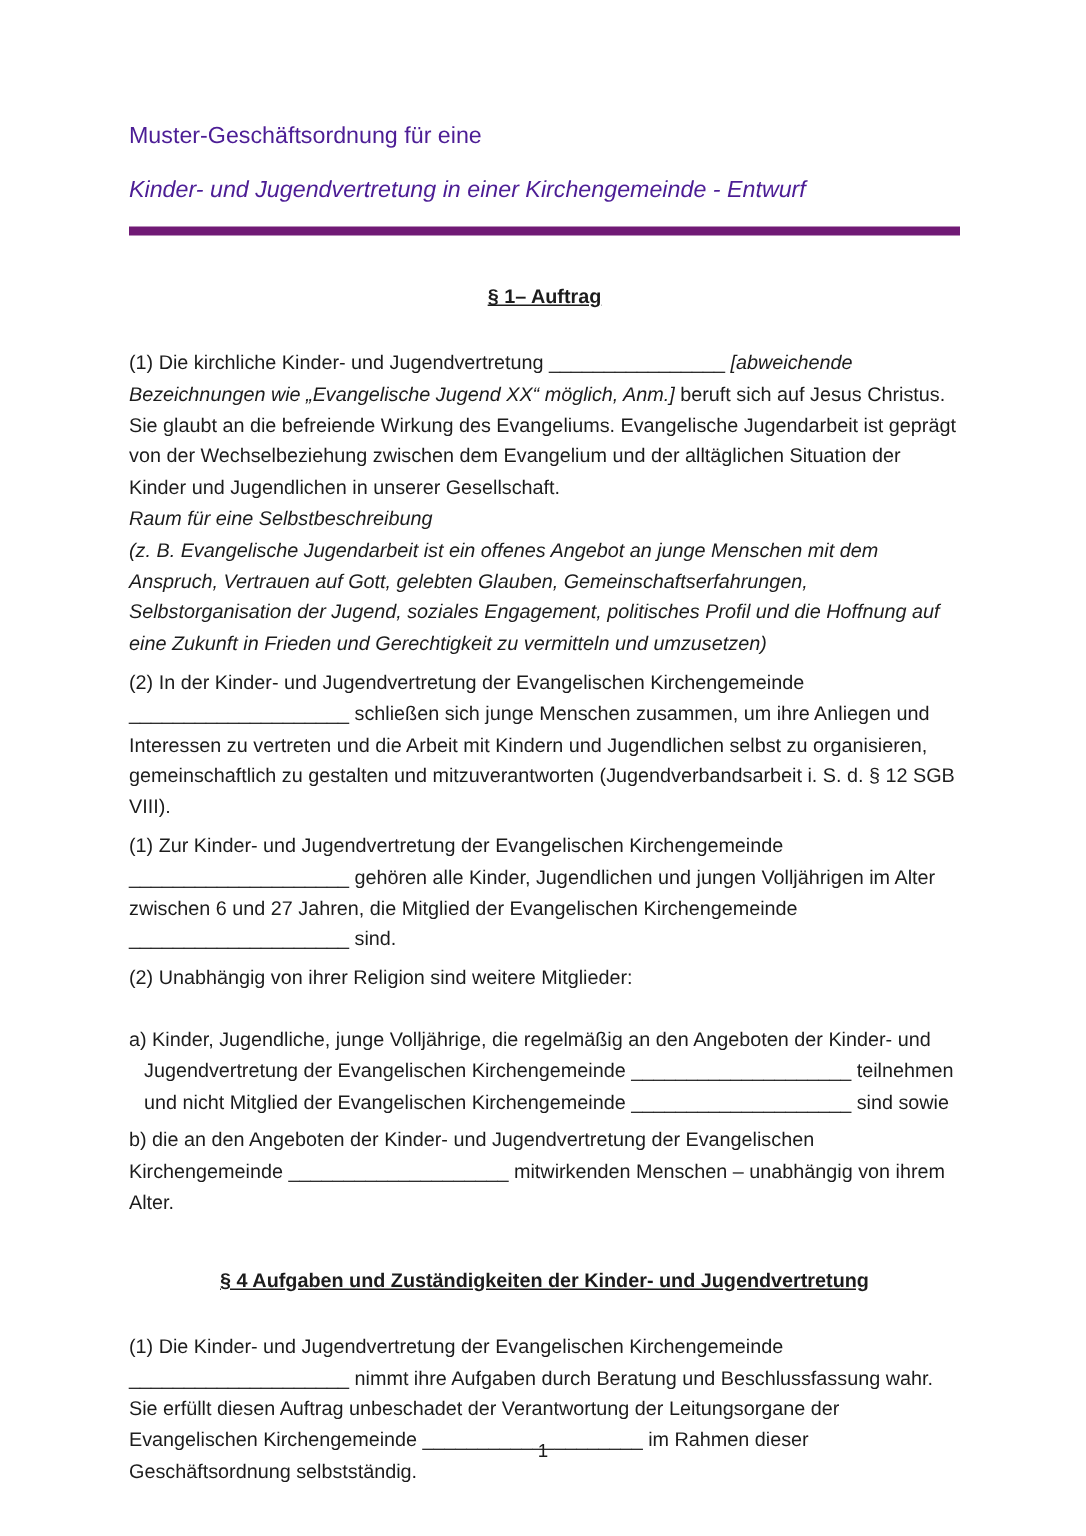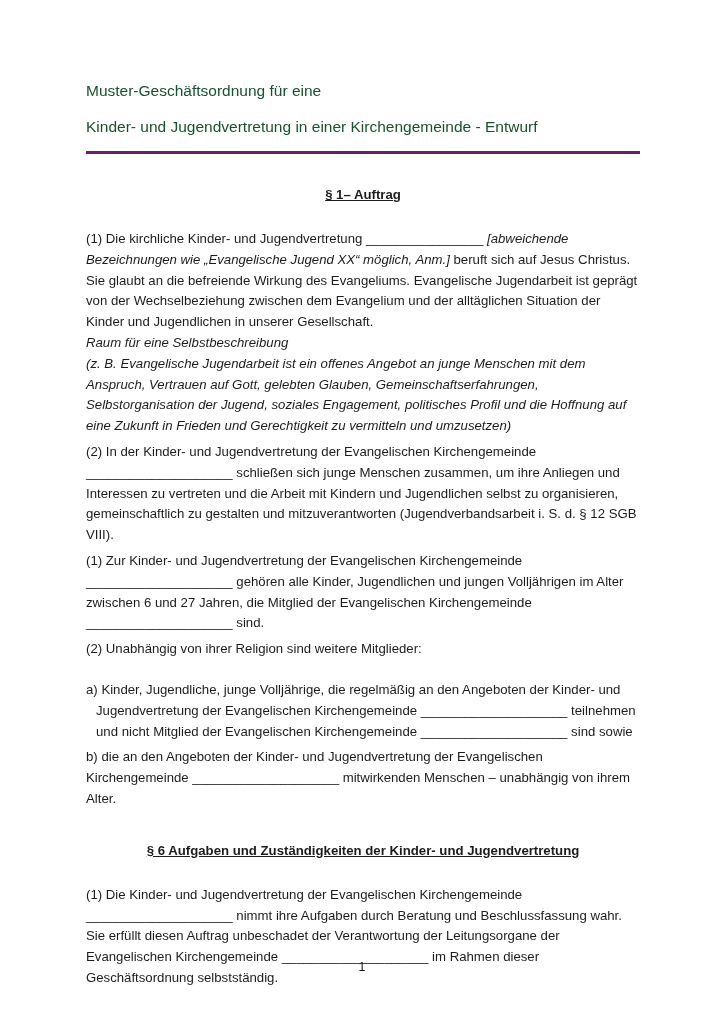--- a/index.html
+++ b/index.html
@@ -14,26 +14,27 @@
     font-family: "Liberation Sans", sans-serif;
     padding: 80px 84px 0 86px;
     overflow: hidden;
   }
 
   .doc-title {
     font-size: 15.5px;
     font-weight: 400;
     margin: 0 0 14px 0;
     line-height: 22px;
-    color: #14532d;
+    color: #4c1d95;
   }
   .doc-title.underlined {
     padding-bottom: 13px;
-    border-bottom: 3px solid #701a75;
+    border-bottom: 6px solid #701a75;
     margin-bottom: 0;
+    font-style: italic;
   }
 
   .section-heading {
     text-align: center;
     font-size: 13.2px;
     font-weight: 700;
     margin: 31px 0 24px 0;
     line-height: 20px;
     text-decoration: underline;
   }
@@ -78,19 +79,19 @@
   <p class="italic">(z. B. Evangelische Jugendarbeit ist ein offenes Angebot an junge Menschen mit dem Anspruch, Vertrauen auf Gott, gelebten Glauben, Gemeinschaftserfahrungen, Selbstorganisation der Jugend, soziales Engagement, politisches Profil und die Hoffnung auf eine Zukunft in Frieden und Gerechtigkeit zu vermitteln und umzusetzen)</p>
 
   <p>(2) In der Kinder- und Jugendvertretung der Evangelischen Kirchengemeinde ____________________ schließen sich junge Menschen zusammen, um ihre Anliegen und Interessen zu vertreten und die Arbeit mit Kindern und Jugendlichen selbst zu organisieren, gemeinschaftlich zu gestalten und mitzuverantworten (Jugendverbandsarbeit i. S. d. § 12 SGB VIII).</p>
 
 
   <p>(1) Zur Kinder- und Jugendvertretung der Evangelischen Kirchengemeinde ____________________ gehören alle Kinder, Jugendlichen und jungen Volljährigen im Alter zwischen 6 und 27 Jahren, die Mitglied der Evangelischen Kirchengemeinde ____________________ sind.</p>
   <p>(2) Unabhängig von ihrer Religion sind weitere Mitglieder:</p>
   <p class="hang">a) Kinder, Jugendliche, junge Volljährige, die regelmäßig an den Angeboten der Kinder- und Jugendvertretung der Evangelischen Kirchengemeinde ____________________ teilnehmen und nicht Mitglied der Evangelischen Kirchengemeinde ____________________ sind sowie</p>
   <p>b) die an den Angeboten der Kinder- und Jugendvertretung der Evangelischen Kirchengemeinde ____________________ mitwirkenden Menschen – unabhängig von ihrem Alter.</p>
 
-  <h2 class="section-heading">§ 6 Aufgaben und Zuständigkeiten der Kinder- und Jugendvertretung</h2>
+  <h2 class="section-heading">§ 4 Aufgaben und Zuständigkeiten der Kinder- und Jugendvertretung</h2>
 
   <p>(1) Die Kinder- und Jugendvertretung der Evangelischen Kirchengemeinde ____________________ nimmt ihre Aufgaben durch Beratung und Beschlussfassung wahr. Sie erfüllt diesen Auftrag unbeschadet der Verantwortung der Leitungsorgane der Evangelischen Kirchengemeinde ____________________ im Rahmen dieser Geschäftsordnung selbstständig.</p>
 
   <div class="page-footer">1</div>
 
 </div>
 
 </body></html>

